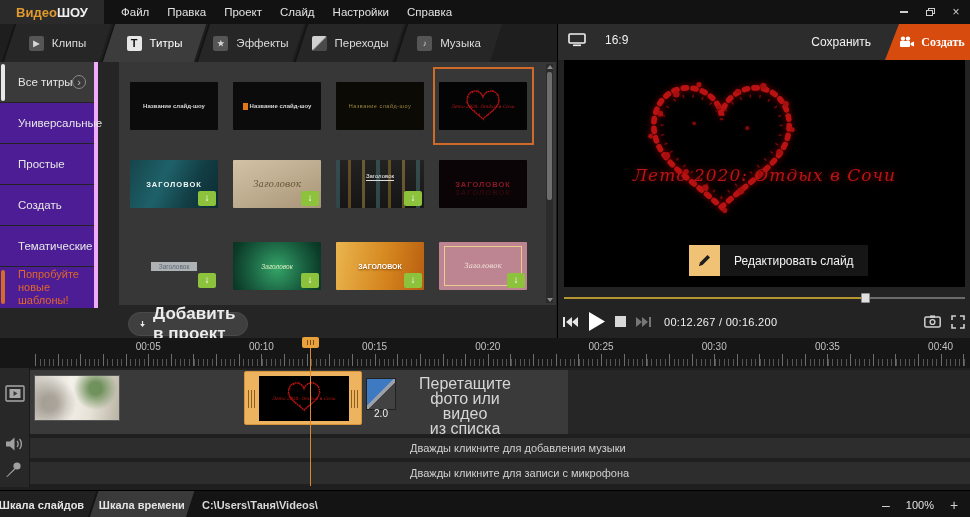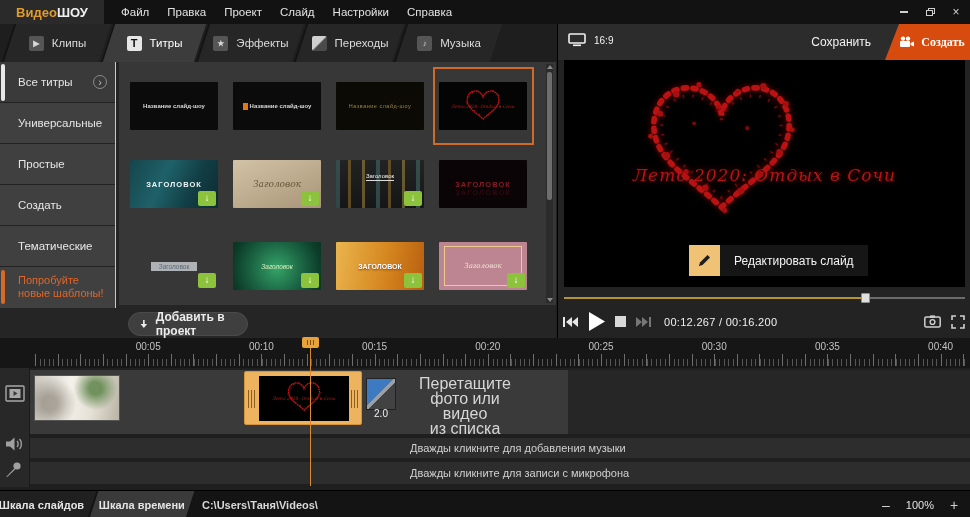--- a/index.html
+++ b/index.html
@@ -27,21 +27,21 @@
   .tab.active { background:#3c3c3c; }
   .tab-inner { transform:skewX(18deg); height:38px; display:flex; align-items:center; gap:8px; justify-content:center; }
   .tab-ico { width:15px; height:15px; border-radius:2px; background:#555; color:#d8d8d8; font-size:8px; display:flex; align-items:center; justify-content:center; font-weight:bold; }
   .tab.active .tab-ico { background:#e6e6e6; color:#111; font-size:11px; }
   .tab-ico.trans { background:linear-gradient(135deg,#d0d0d0 46%,#4a4a4a 54%); }
   .tab-label { font-size:11.5px; color:#dcdcdc; }
   .tab.active .tab-label { color:#fff; }
 
   
   #left-panel { position:absolute; left:0; top:62px; width:556px; height:276px; background:#252525; }
-  #sidebar { position:absolute; left:0; top:0; width:116px; height:246px; background:#404040; border-right:1px solid #f0abfc; }
+  #sidebar { position:absolute; left:0; top:0; width:98px; height:246px; background:#4c1d95; border-right:4px solid #f0abfc; }
   .side-item { position:relative; height:41px; border-bottom:1px solid #232323; display:flex; align-items:center; padding-left:18px; font-size:11.5px; color:#e6e6e6; }
   .side-item.active { background:#3a3a3a; }
   .side-item.active::before { content:""; position:absolute; left:1px; top:2px; width:4px; height:37px; background:#e8e8e8; border-radius:2px; }
   .side-chev { position:absolute; right:8px; top:13px; width:14px; height:14px; border:1px solid #8a8a8a; border-radius:50%; color:#bbb; font-size:11px; line-height:12px; text-align:center; }
   #promo { position:relative; height:40px; padding-left:18px; display:flex; flex-direction:column; justify-content:center; font-size:11px; color:#e0662a; line-height:13px; }
   #promo::before { content:""; position:absolute; left:1px; top:3px; width:4px; height:34px; background:#d86a28; border-radius:2px; }
 
   #template-area { position:absolute; left:119px; top:0; width:437px; height:243px; background:#373737; }
   .tmpl { position:absolute; width:88px; height:48px; overflow:hidden; border-radius:1px; display:flex; align-items:center; justify-content:center; }
   .tmpl .tl { position:relative; z-index:2; text-align:center; white-space:nowrap; }
@@ -74,26 +74,26 @@
   .t-pinkframe .tl { color:#f2e3d8; font-size:7px; font-family:"DejaVu Serif", serif; font-style:italic; }
   .dl-badge { position:absolute; right:2px; bottom:2px; width:18px; height:15px; background:#8cc23c; border-radius:2px; color:#fff; font-size:10px; font-weight:bold; text-align:center; line-height:14px; z-index:3; }
   #sel-frame { position:absolute; border:2px solid #d06a28; background:transparent; z-index:4; }
 
   #tmpl-scrollbar { position:absolute; right:3px; top:2px; width:7px; height:239px; background:#2b2b2b; }
   #tmpl-scroll-thumb { position:absolute; left:1px; top:8px; width:5px; height:128px; background:#6e6e6e; border-radius:2px; }
   .scroll-arrow { position:absolute; left:1px; width:0; height:0; border-left:3px solid transparent; border-right:3px solid transparent; }
   .scroll-arrow.up { top:1px; border-bottom:4px solid #8a8a8a; }
   .scroll-arrow.down { bottom:1px; border-top:4px solid #8a8a8a; }
 
-  #add-btn { position:absolute; left:128px; top:250px; width:120px; height:24px; background:#3f3f3f; border:1px solid #4a4a4a; border-radius:12px; display:flex; align-items:center; gap:7px; padding-left:10px; font-size:12px; font-weight:bold; color:#ececec; }
+  #add-btn { position:absolute; left:128px; top:250px; width:120px; height:24px; background:#3f3f3f; border:1px solid #4a4a4a; border-radius:12px; display:flex; align-items:center; gap:7px; padding-left:10px; font-size:17px; font-weight:bold; color:#ececec; }
 
   
   #right-panel { position:absolute; left:557px; top:24px; width:413px; height:314px; background:#232323; border-left:1px solid #000; }
   #pv-header { position:absolute; left:0; top:0; width:413px; height:36px; background:#2c2c2c; }
-  #aspect { position:absolute; left:10px; top:9px; display:flex; align-items:center; gap:8px; font-size:10px; color:#f0f0f0; }
+  #aspect { position:absolute; left:10px; top:9px; display:flex; align-items:flex-start; gap:19px; font-size:12px; color:#f0f0f0; }
   #save-btn { position:absolute; right:92px; top:0; height:36px; display:flex; align-items:center; font-size:12px; color:#f2f2f2; padding:0 8px; }
   #create-btn { position:absolute; right:0; top:0; width:86px; height:36px; background:#d84b0e; clip-path:polygon(14px 0, 100% 0, 100% 100%, 0 100%); display:flex; align-items:center; justify-content:center; gap:6px; font-size:12px; color:#fff; font-weight:bold; padding-left:8px;font-family:Liberation Serif, serif; }
   #video { position:absolute; left:6px; top:36px; width:401px; height:227px; background:#000; }
   #slide-title { position:absolute; left:0; top:105px; width:100%; text-align:center; font-family:"DejaVu Serif", serif; font-style:italic; font-size:17px; color:#b81414; letter-spacing:1px; text-shadow:0 0 6px rgba(160,10,10,.8); z-index:3; }
   #big-heart { position:absolute; left:75px; top:15px; filter:drop-shadow(0 0 3px #700); opacity:.95; }
   #edit-btn { position:absolute; left:125px; top:185px; height:31px; display:flex; z-index:4; }
   #edit-ico { width:31px; height:31px; background:#f0c275; display:flex; align-items:center; justify-content:center; }
   #edit-label { background:rgba(25,25,25,.88); color:#f4f4f4; font-size:12px; display:flex; align-items:center; padding:0 14px; }
   #seekbar { position:absolute; left:6px; top:269px; width:401px; height:10px; }
   #seek-done { position:absolute; left:0; top:4px; height:2px; background:#b5952f; }

